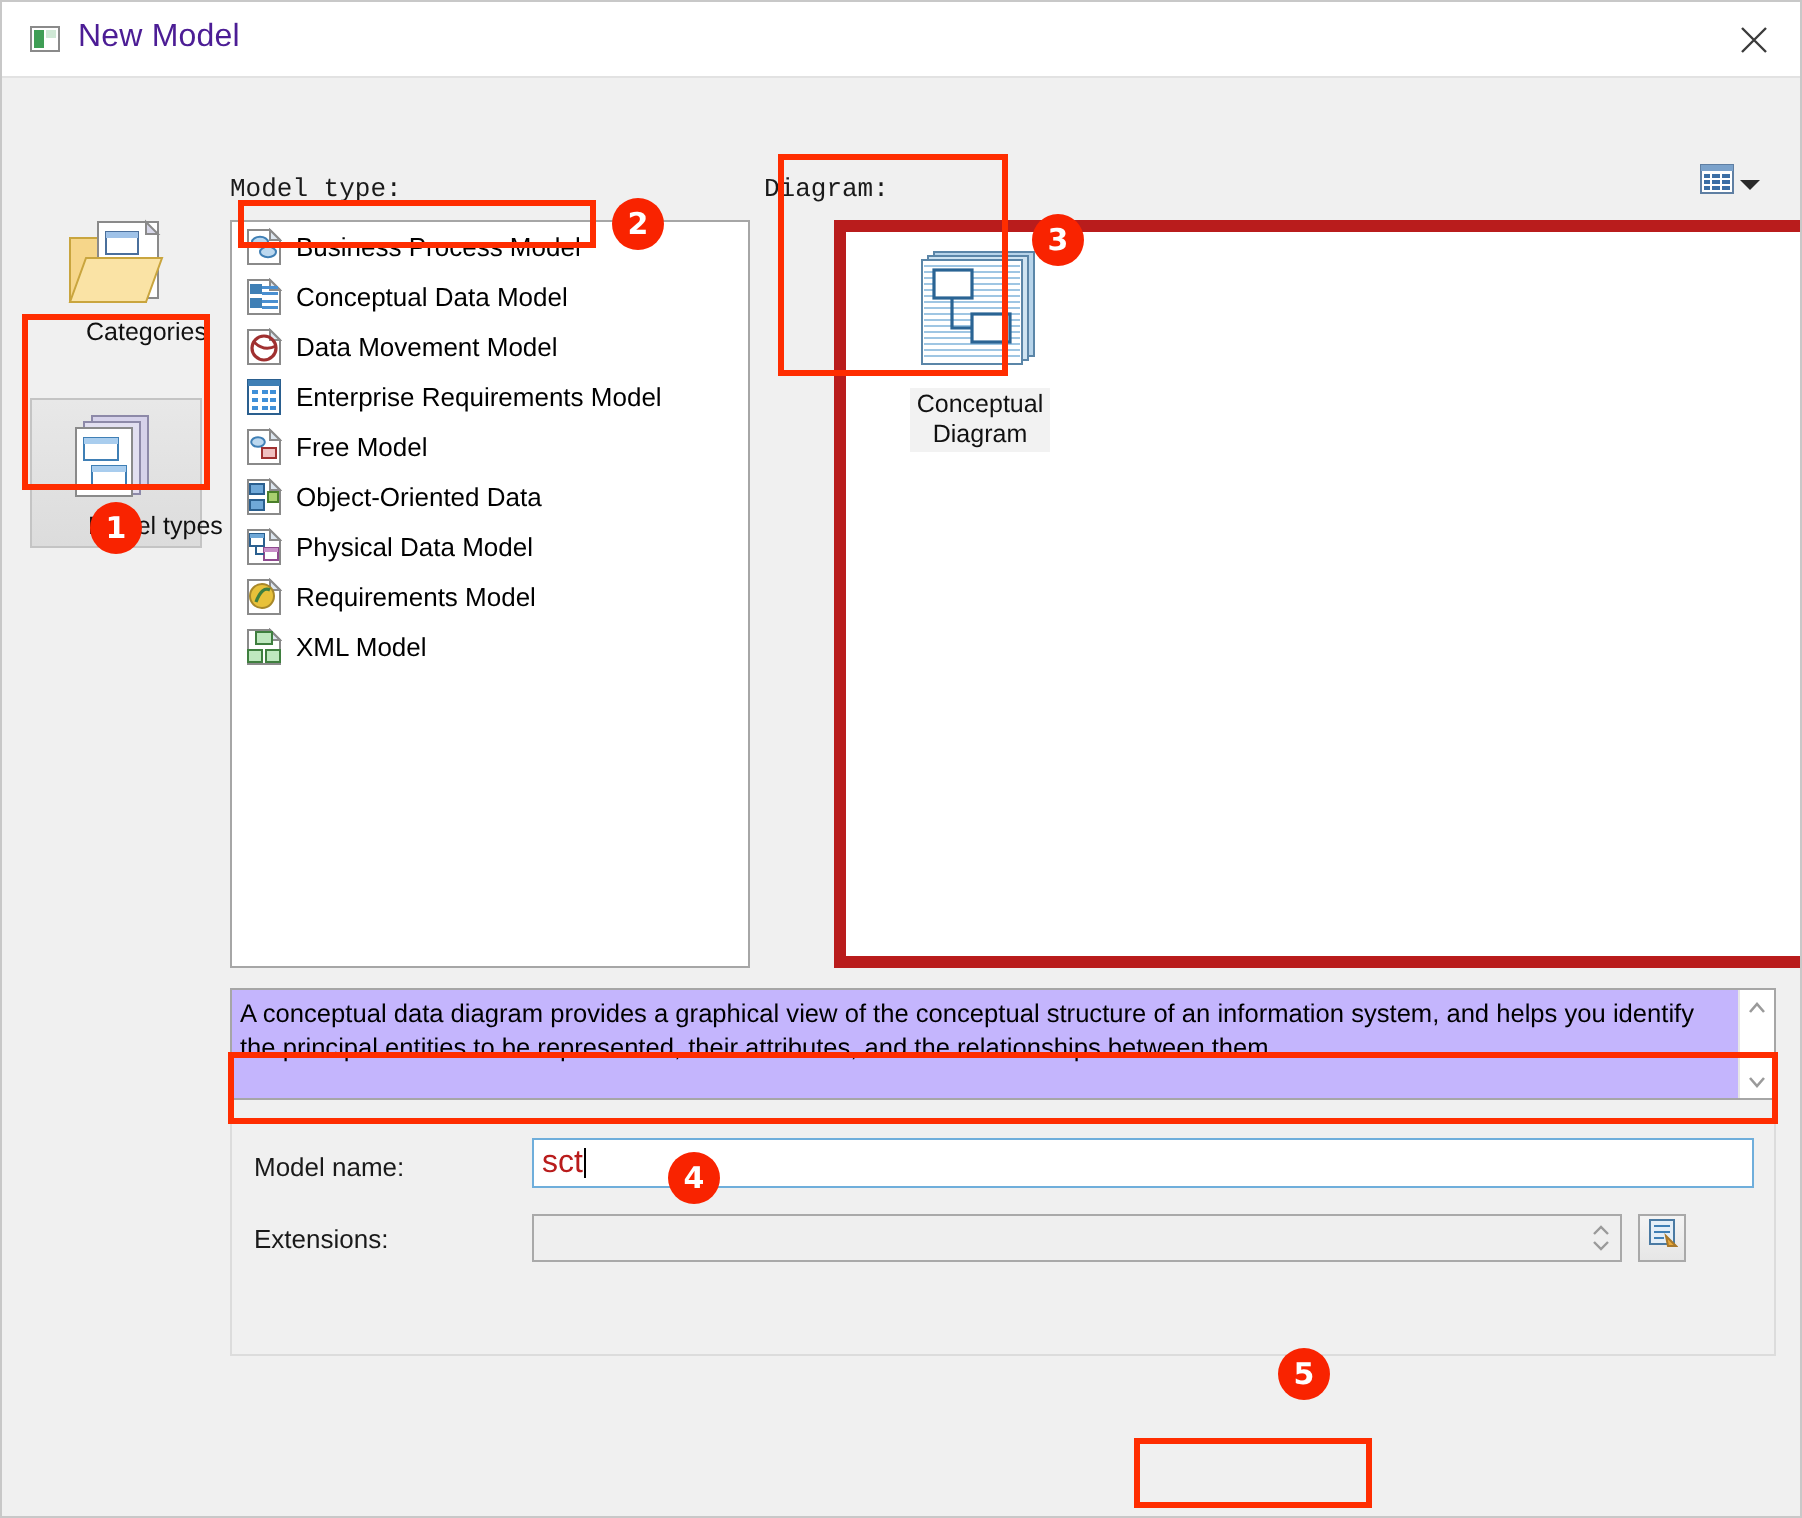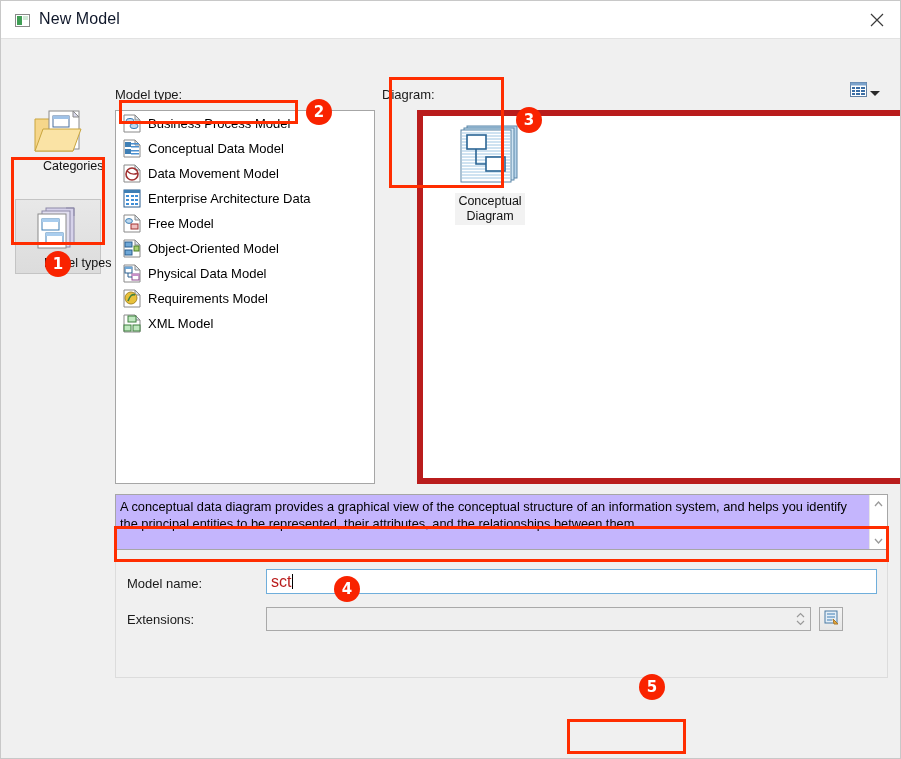--- a/index.html
+++ b/index.html
@@ -27,21 +27,21 @@
     background: #ffffff;
     border-bottom: 1px solid #e2e2e2;
     box-sizing: border-box;
   }
   #title-icon {
     position: absolute; left: 14px; top: 12px;
     width: 15px; height: 13px;
   }
   #title-text {
     position: absolute; left: 38px; top: 9px;
-    font-size: 16px; color: #0f172a;
+    font-size: 16px; color: #4c1d95;
     letter-spacing: .1px;
   }
   #close-btn {
     position: absolute; right: 0; top: 0;
     width: 47px; height: 37px;
     display: flex; align-items: center; justify-content: center;
     cursor: default;
   }
   #close-btn svg { display:block; }
 
@@ -73,20 +73,21 @@
     white-space: nowrap;
     padding-left: 28px;
   }
   .nav-icon { height: 50px; display:flex; align-items:center; justify-content:center;}
 
   
   .section-label {
     position: absolute;
     font-size: 13px;
     color: #1a1a1a;
+    font-family: Liberation Mono, monospace;
   }
   #label-modeltype { left: 114px; top: 48px; }
   #label-diagram { left: 381px; top: 48px; }
 
   
   #modeltype-list {
     position: absolute;
     left: 114px; top: 71px;
     width: 260px; height: 374px;
     background: #ffffff;
@@ -405,21 +406,21 @@
                 <rect x="12" y="6" width="3" height="2"></rect>
               <rect x="3" y="10" width="3" height="2"></rect>
                 <rect x="8" y="10" width="3" height="2"></rect>
                 <rect x="12" y="10" width="3" height="2"></rect>
               <rect x="3" y="14" width="3" height="2"></rect>
                 <rect x="8" y="14" width="3" height="2"></rect>
                 <rect x="12" y="14" width="3" height="2"></rect>
             </g>
           </svg>
         </span>
-        <span class="mt-label">Enterprise Architecture Data</span>
+        <span class="mt-label">Enterprise Requirements Model</span>
       </div>
 
       <div class="mt-row">
         <span class="mt-icon">
           <svg width="18" height="19" viewBox="0 0 18 19">
             <path d="M1,1 L12,1 L17,6 L17,18 L1,18 Z" fill="#ffffff" stroke="#8a8a8a"></path>
             <path d="M12,1 L17,6 L12,6 Z" fill="#dde6ef" stroke="#8a8a8a"></path>
             <ellipse cx="6" cy="7" rx="3.4" ry="2.4" fill="#bcd8ef" stroke="#3f7fb5"></ellipse>
             <rect x="8" y="10" width="7" height="5" fill="#f0c0c0" stroke="#a03030"></rect>
           </svg>
@@ -431,21 +432,21 @@
       <div class="mt-row">
         <span class="mt-icon">
           <svg width="18" height="19" viewBox="0 0 18 19">
             <path d="M1,1 L12,1 L17,6 L17,18 L1,18 Z" fill="#ffffff" stroke="#8a8a8a"></path>
             <path d="M12,1 L17,6 L12,6 Z" fill="#dde6ef" stroke="#8a8a8a"></path>
             <rect x="2" y="3" width="7" height="5" fill="#6fa8d8" stroke="#2a5f8f"></rect>
             <rect x="2" y="11" width="7" height="5" fill="#6fa8d8" stroke="#2a5f8f"></rect>
             <rect x="11" y="7" width="5" height="5" fill="#a8d06f" stroke="#4a7f2a"></rect>
           </svg>
         </span>
-        <span class="mt-label">Object-Oriented Model</span>
+        <span class="mt-label">Object-Oriented Data</span>
       </div>
 
       <div class="mt-row">
         <span class="mt-icon">
           <svg width="18" height="19" viewBox="0 0 18 19">
             <path d="M1,1 L12,1 L17,6 L17,18 L1,18 Z" fill="#ffffff" stroke="#8a8a8a"></path>
             <path d="M12,1 L17,6 L12,6 Z" fill="#dde6ef" stroke="#8a8a8a"></path>
             <rect x="2" y="3" width="7" height="6" fill="#ffffff" stroke="#2a5f8f"></rect>
             <rect x="2" y="3" width="7" height="2" fill="#6fa8d8"></rect>
             <rect x="9" y="10" width="7" height="6" fill="#ffffff" stroke="#8f4a8f"></rect>

